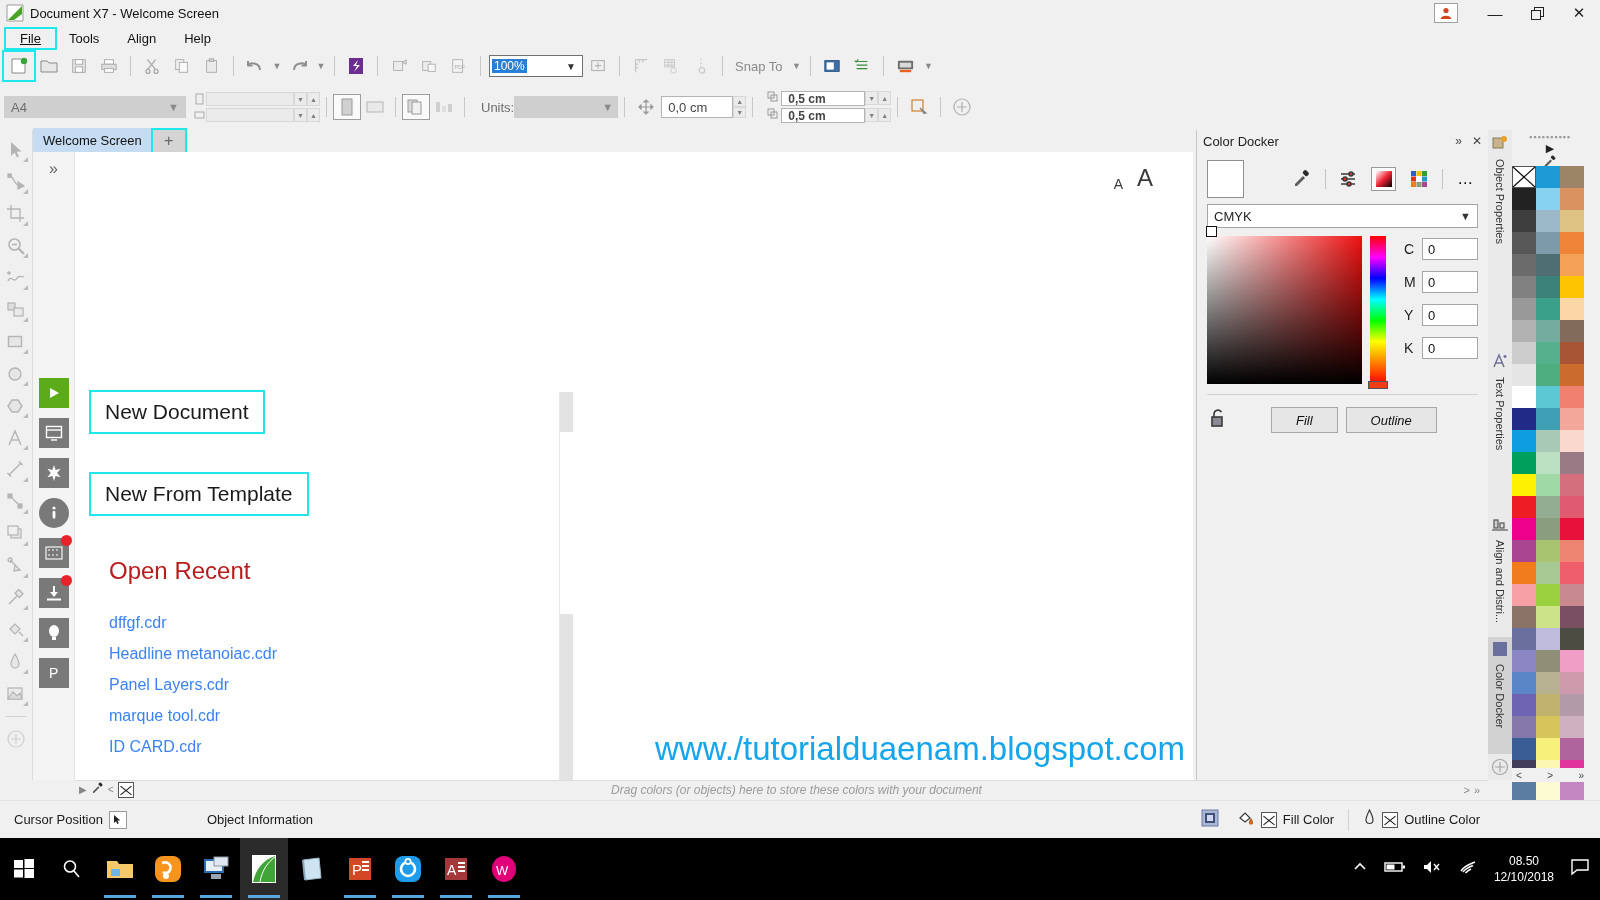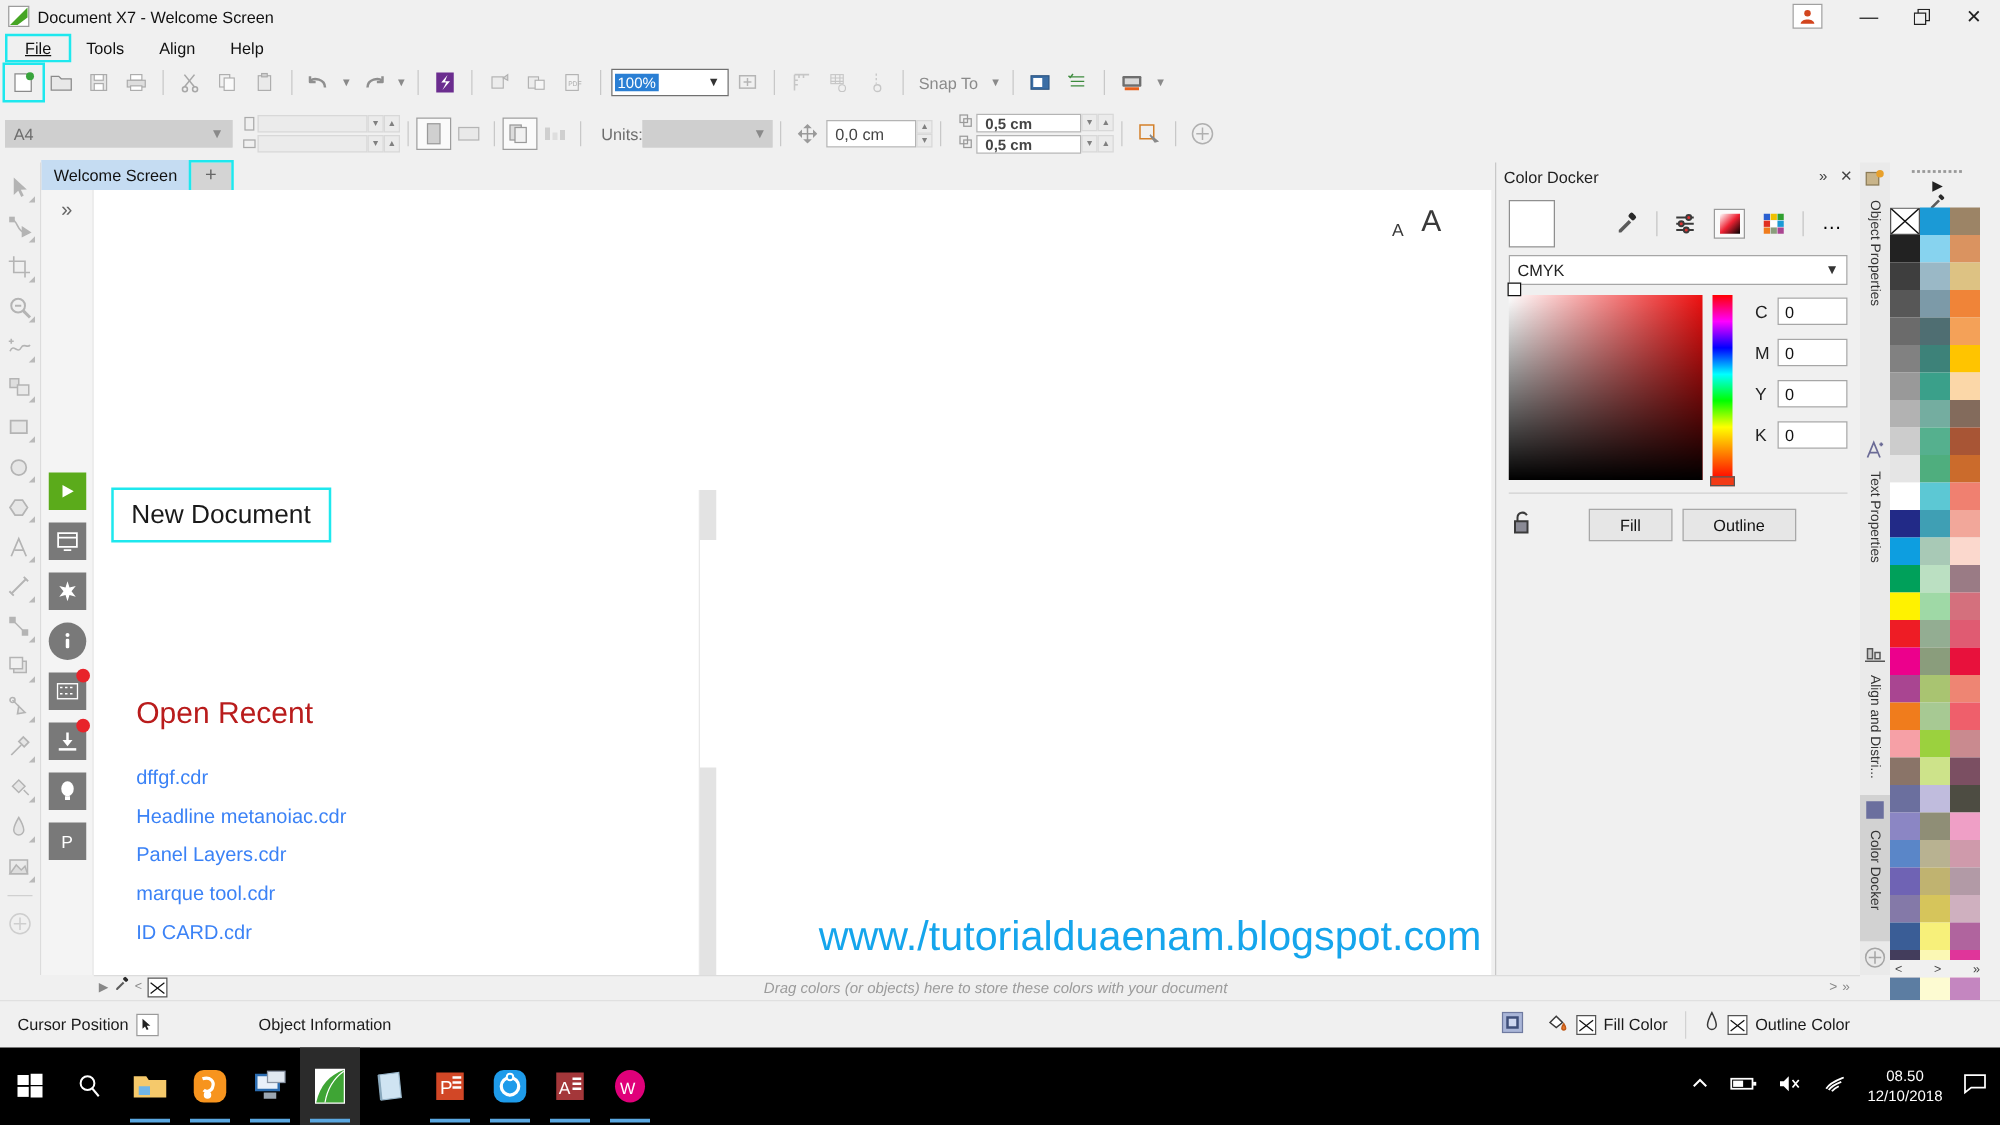--- a/index.html
+++ b/index.html
@@ -156,21 +156,21 @@
             border: 1px solid #111; background: #fff; }
   .huebar { width: 16px; height: 148px; position: relative;
             background: linear-gradient(to bottom, #ff0000, #ff00ff, #0000ff, #00ffff, #00ff00, #ffff00, #ff7f00, #ff0000); }
   .huemark { position: absolute; left: -2px; bottom: -5px; width: 20px; height: 8px;
              border: 1px solid #555; background: #f23a16; }
   .channels { display: flex; flex-direction: column; gap: 11px; padding-left: 10px; padding-top: 2px; }
   .ch { display: flex; align-items: center; gap: 6px; }
   .ch label { font-size: 14px; color: #222; width: 12px; }
   .ch input, .ch .inp { width: 56px; height: 22px; background: #fff; border: 1px solid #a6a6a6;
               font-size: 13px; color: #111; padding-left: 5px; display: flex; align-items: center; }
-  .dfoot { display: flex; align-items: center; padding: 12px 10px 0 12px; gap: 8px; }
+  .dfoot { display: flex; align-items: center; padding: 12px 10px 0 12px; gap: 8px; font-style: italic; }
   .dbtn { height: 26px; padding: 0 24px; background: #e6e6e6; border: 1px solid #a8a8a8;
           font-size: 13px; color: #111; display: flex; align-items: center; justify-content: center; }
   .dhr { height: 1px; background: #d0d0d0; margin: 10px 10px 0 10px; }
 
   
   .dtabs {
     position: absolute; left: 1488px; top: 130px; width: 24px; height: 650px;
     background: #eaeaea; display: flex; flex-direction: column; align-items: center;
   }
   .dtab { width: 24px; display: flex; flex-direction: column; align-items: center; padding-top: 4px; }
@@ -735,20 +735,23 @@
       </div>
   </div>
 
   <div class="welcome">
     <div class="asizes">
       <span class="sm">A</span>
       <span class="lg">A</span>
     </div>
     <div class="boxlink" style="left:14px; top:238px; height:44px;">
       <span>New Document</span>
+    </div>
+    <div class="boxlink" style="left:14px; top:320px; height:44px;">
+      <span>New From Template</span>
     </div>
     <div class="openrecent">Open Recent</div>
     <div class="recentlist">
       <a href="#">dffgf.cdr</a>
       <a href="#">Headline metanoiac.cdr</a>
       <a href="#">Panel Layers.cdr</a>
       <a href="#">marque tool.cdr</a>
       <a href="#">ID CARD.cdr</a>
     </div>
     <div class="scrollbar"></div>

